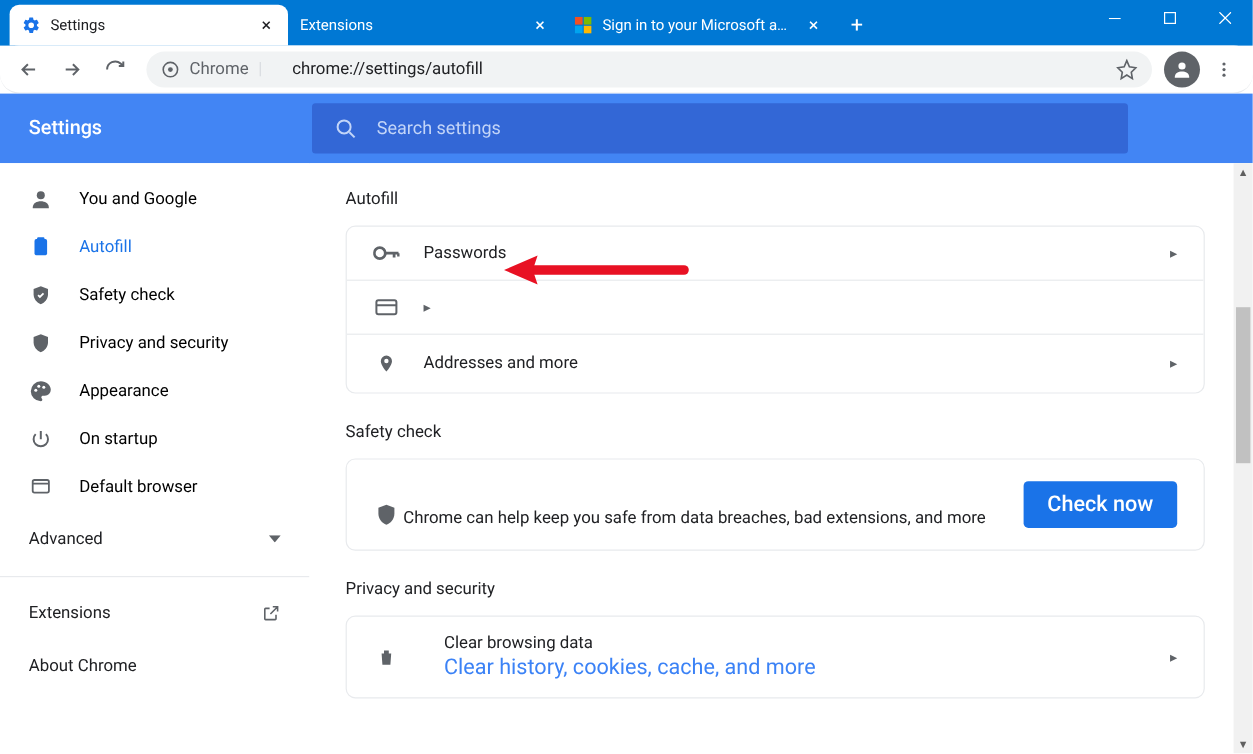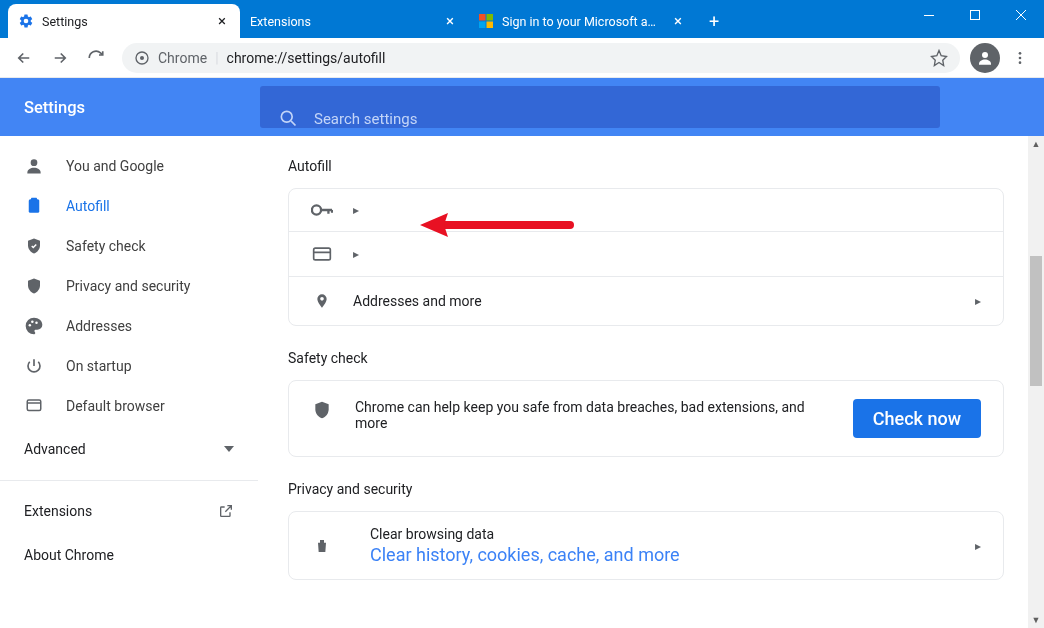--- a/index.html
+++ b/index.html
@@ -12,61 +12,61 @@
     .tab.active { background: #fff; color: #202124; width: 232px; }
     .tab.inactive { color: #fff; width: 228px; }
     .tab .tab-icon { width: 16px; height: 16px; display: flex; align-items: center; justify-content: center; }
     .tab .tab-label { flex: 1; white-space: nowrap; overflow: hidden; text-overflow: ellipsis; }
     .tab .tab-close { width: 16px; height: 16px; display: flex; align-items: center; justify-content: center; font-size: 15px; color: inherit; cursor: pointer; }
     .new-tab-btn { width: 28px; height: 28px; color: #fff; display: flex; align-items: center; justify-content: center; font-size: 18px; margin-left: 4px; margin-bottom: 3px; cursor: pointer; }
     .win-controls { display: flex; height: 30px; align-self: flex-start; }
     .win-btn { width: 46px; display: flex; align-items: center; justify-content: center; color: #fff; cursor: pointer; }
     
     
-    .toolbar { height: 40px; background: #fff; display: flex; align-items: center; padding: 16px 8px; gap: 4px; border-bottom: 1px solid #e8eaed; }
+    .toolbar { height: 40px; background: #fff; display: flex; align-items: center; padding: 16px 8px; gap: 4px; border-bottom: 1px solid #e8eaed; border-radius: 16px; }
     .nav-btn { width: 32px; height: 32px; display: flex; align-items: center; justify-content: center; border-radius: 50%; color: #5f6368; cursor: pointer; }
     .omnibox { flex: 1; height: 30px; background: #f1f3f4; border-radius: 15px; display: flex; align-items: center; padding: 0 12px; gap: 8px; font-size: 14px; margin: 0 6px; }
     .omnibox .chrome-label { color: #5f6368; }
     .omnibox .divider { color: #dadce0; }
-    .omnibox .url-text { color: #202124; }
+    .omnibox .url-text { color: #202124; margin-left: 17px; }
     .omnibox .star { margin-left: auto; color: #5f6368; }
     .avatar-btn { width: 30px; height: 30px; background: #5f6368; border-radius: 50%; display: flex; align-items: center; justify-content: center; color: #fff; }
     .menu-btn { width: 32px; height: 32px; display: flex; align-items: center; justify-content: center; color: #5f6368; cursor: pointer; }
     
     
     .app-header { height: 58px; background: #4285F4; display: flex; align-items: center; padding-left: 24px; }
     .app-header .brand { color: #fff; font-size: 16.5px; font-weight: 500; width: 236px; }
-    .search-bar { flex: 1; max-width: 680px; height: 42px; background: #3367D6; border-radius: 3px; display: flex; align-items: flex-end; padding: 0 18px; gap: 16px; }
+    .search-bar { flex: 1; max-width: 680px; height: 42px; background: #3367D6; border-radius: 3px; display: flex; align-items: center; padding: 0 18px; gap: 16px; }
     .search-bar input { background: transparent; border: none; outline: none; color: #c3d5f8; font-size: 15px; flex: 1; }
     .search-bar input::placeholder { color: #c3d5f8; }
     .search-icon { color: #c3d5f8; }
     
     
     .layout { display: flex; height: calc(628px - 38px - 40px - 58px); position: relative; }
     .sidebar { width: 258px; background: #fff; padding-top: 10px; overflow-y: auto; }
-    .nav-item { height: 40px; display: flex; align-items: center; padding: 0 24px; gap: 22px; font-size: 14px; color: #404040; cursor: pointer; }
+    .nav-item { height: 40px; display: flex; align-items: center; padding: 0 24px; gap: 22px; font-size: 14px; color: #000000; cursor: pointer; }
     .nav-item.selected { color: #1a73e8; }
     .nav-item.selected .nav-icon { color: #1a73e8; }
     .nav-icon { color: #5f6368; width: 20px; display: flex; justify-content: center; }
     .nav-group { height: 46px; display: flex; align-items: center; padding: 0 24px; font-size: 14px; color: #202124; cursor: pointer; justify-content: space-between; }
     .nav-sep { height: 1px; background: #e8eaed; margin: 8px 0; }
     .nav-link { height: 44px; display: flex; align-items: center; padding: 0 24px; font-size: 14px; color: #202124; justify-content: space-between; cursor: pointer; }
     
     
     .content { flex: 1; background: #fff; overflow-y: auto; padding: 22px 40px 22px 30px; position: relative; }
     .section-title { font-size: 14px; color: #202124; margin-bottom: 14px; }
     .card { border: 1px solid #e8eaed; border-radius: 8px; background: #fff; margin-bottom: 24px; overflow: hidden; }
     .row { display: flex; align-items: center; padding: 14px 22px; gap: 20px; cursor: pointer; border-bottom: 1px solid #e8eaed; }
     .row:last-child { border-bottom: none; }
     .row-icon { color: #5f6368; width: 22px; display: flex; justify-content: center; }
     .row-label { font-size: 14px; color: #202124; flex: 1; }
     .row-sub { font-size: 18px; color: #3b82f6; margin-top: 2px; }
     .row-text-col { flex: 1; margin-left: 17px; }
     .row-arrow { color: #5f6368; font-size: 12px; }
-    .safety-row { display: flex; align-items: flex-start; padding: 18px 22px; gap: 22px; }
+    .safety-row { display: flex; align-items: flex-end; padding: 18px 22px; gap: 3px; }
     .btn-primary { background: #1a73e8; color: #fff; font-size: 18px; font-weight: 500; border: none; border-radius: 4px; padding: 9px 20px; cursor: pointer; }
     
     .scrollbar-track { position: absolute; right: 0; top: 0; bottom: 0; width: 16px; background: #f1f1f1; display: flex; flex-direction: column; }
     .scrollbar-btn { height: 16px; display: flex; align-items: center; justify-content: center; font-size: 9px; color: #606060; }
     .scrollbar-thumb { position: absolute; right: 2px; width: 12px; background: #c1c1c1; top: 120px; height: 130px; border-radius: 0; }
     
     
     .annotation-arrow { position: absolute; left: 420px; top: 210px; pointer-events: none; }
     
     svg { display: block; }
@@ -221,21 +221,21 @@
     </div>
     <div class="nav-item">
       <span class="nav-icon">
           <svg width="20" height="20" viewBox="0 0 24 24" fill="#5f6368">
             <path d="M12 2a10 10 0 100 20c1 0 1.5-.8 1.5-1.5 0-.5-.2-.9-.5-1.2-.3-.3-.5-.7-.5-1.2 0-1 .8-1.6 1.8-1.6H16a6 6 0 006-6c0-4.7-4.5-8.5-10-8.5z"></path>
             <circle cx="7" cy="11" r="1.5" fill="#fff"></circle>
             <circle cx="10" cy="7" r="1.5" fill="#fff"></circle>
             <circle cx="15" cy="8" r="1.5" fill="#fff"></circle>
           </svg>
         </span>
-      <span>Addresses</span>
+      <span>Appearance</span>
     </div>
     <div class="nav-item">
       <span class="nav-icon">
           <svg width="18" height="18" viewBox="0 0 24 24" fill="none" stroke="#5f6368" stroke-width="2.2">
             <path d="M12 3v9 M6.3 6.3a8 8 0 1011.4 0"></path>
           </svg>
         </span>
       <span>On startup</span>
     </div>
     <div class="nav-item">
@@ -272,20 +272,21 @@
   <div class="content">
     <div class="section-title">Autofill</div>
     <div class="card">
       <div class="row">
         <span class="row-icon">
             <svg width="22" height="14" viewBox="0 0 24 14" fill="#5f6368">
               <circle cx="6" cy="7" r="5" fill="none" stroke="#5f6368" stroke-width="2.5"></circle>
               <path d="M11 7h12 M19 7v4 M23 7v3" stroke="#5f6368" stroke-width="2.5"></path>
             </svg>
           </span>
+        <span class="row-label">Passwords</span>
         <span class="row-arrow">▸</span>
       </div>
       <div class="row">
         <span class="row-icon">
             <svg width="20" height="16" viewBox="0 0 24 18" fill="none" stroke="#5f6368" stroke-width="2">
               <rect x="2" y="2" width="20" height="14" rx="2"></rect>
               <path d="M2 7h20"></path>
             </svg>
           </span>
         <span class="row-arrow">▸</span>

